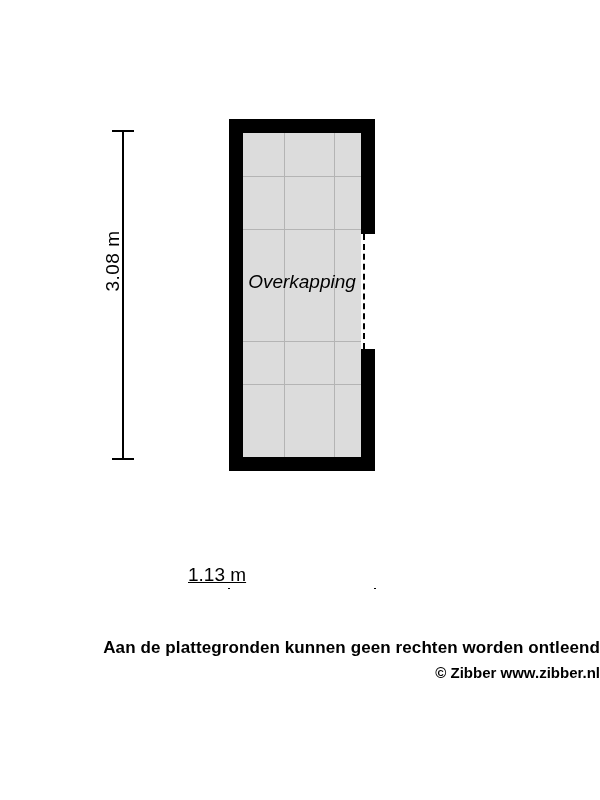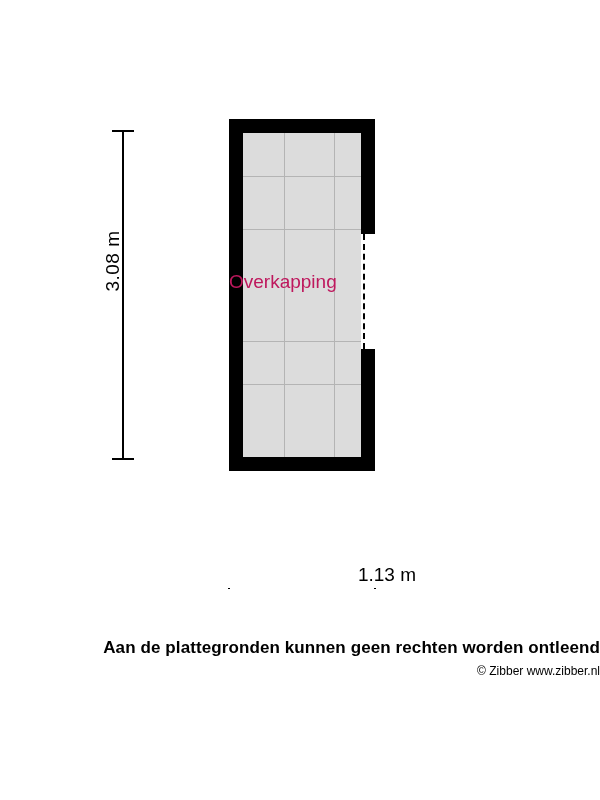--- a/index.html
+++ b/index.html
@@ -122,23 +122,25 @@
     background: #b4b4b4;
   }
   .grid-v { width: 1px; }
   .grid-h { height: 1px; }
 
   .room-label {
     position: absolute;
     left: 0;
     top: 152px;
     width: 146px;
+    text-align: center;
     font-size: 19px;
-    color: #be185d;
-    white-space: nowrap;
+    color: #000000;
+    white-space: nowrap;
+    font-style: italic;
   }
 
   
   .dim-horizontal {
     position: absolute;
     left: 228px;
     top: 562px;
     width: 148px;
     height: 34px;
   }
@@ -157,44 +159,45 @@
     height: 20px;
     background: #000000;
   }
   .dim-horizontal .cap.left { left: 0; }
   .dim-horizontal .cap.right { left: 146px; }
   .dim-horizontal .label {
     position: absolute;
     left: -40px;
     top: 0;
     width: 228px;
-    text-align: right;
+    text-align: left;
     font-size: 19px;
     background: #ffffff;
     padding: 2px 0;
     white-space: nowrap;
+    text-decoration: underline;
   }
 
   
   .footer {
     position: absolute;
     left: 0;
     top: 638px;
     width: 600px;
     text-align: right;
   }
   .footer .disclaimer {
     font-size: 17px;
     font-weight: bold;
     letter-spacing: 0.1px;
     white-space: nowrap;
   }
   .footer .copyright {
-    font-size: 12px;
-    font-weight: normal;
+    font-size: 15px;
+    font-weight: bold;
     margin-top: 6px;
     white-space: nowrap;
   }
 </style>
 </head>
 <body>
 
 <div id="floorplan-stage">
 
   <div class="dim-vertical">

